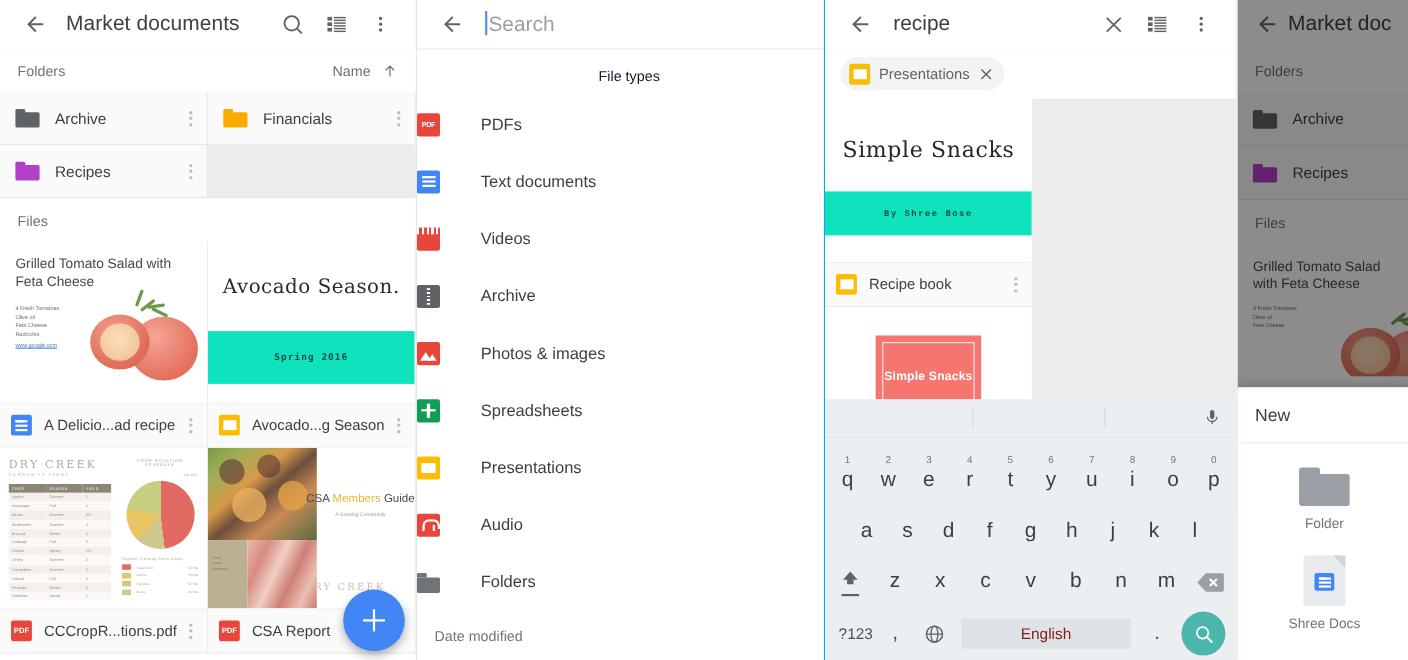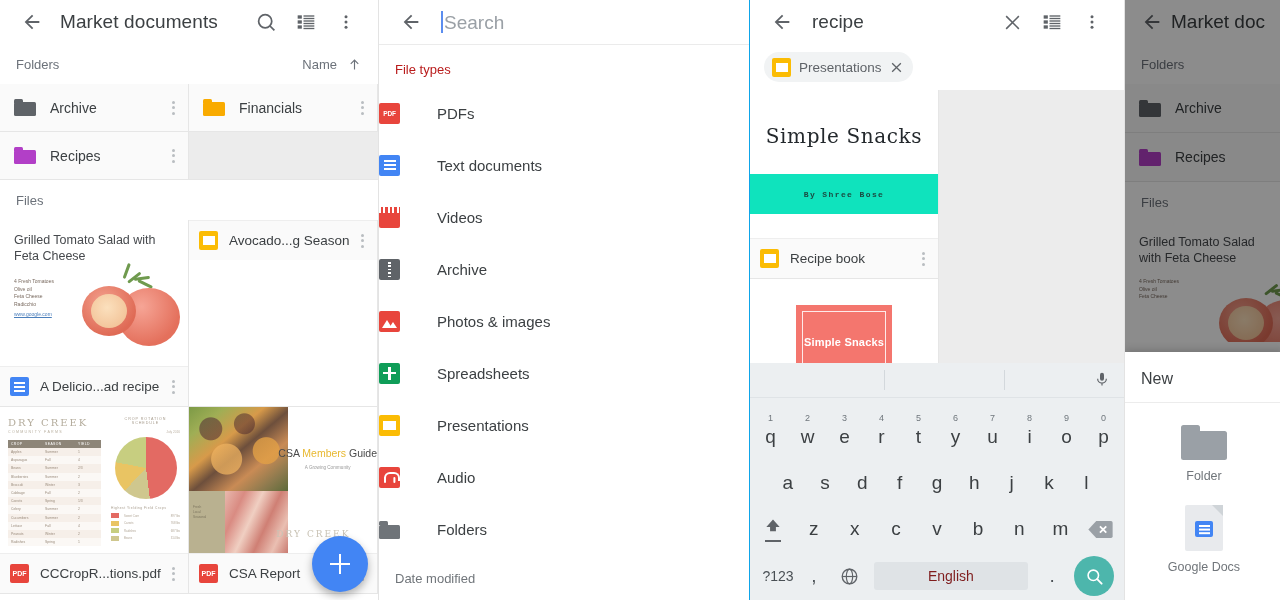--- a/index.html
+++ b/index.html
@@ -136,21 +136,21 @@
   .th-pie .in .a{font-size:11px;color:#fff;font-weight:600;letter-spacing:.2px;}
   .th-pie .in .b{font-size:5.6px;color:#fff;margin-top:17px;font-family:"DejaVu Serif",serif;}
 
   
   .fab{position:absolute;width:56px;height:56px;border-radius:50%;background:#4285f4;
      box-shadow:0 4px 9px rgba(0,0,0,.3);display:flex;align-items:center;justify-content:center;}
   .fab:before{content:"";position:absolute;width:20px;height:2.4px;background:#fff;}
   .fab:after{content:"";position:absolute;width:2.4px;height:20px;background:#fff;}
 
   
-  .ft-head{font-size:13px;color:#b91c1c;padding:18px 0 10px 16px;}
+  .ft-head{font-size:13px;color:#0f172a;padding:18px 0 10px 16px;text-align:center;}
   .ft-row{height:52px;display:flex;align-items:center;box-sizing:border-box;}
   .ft-row .lbl{font-size:15px;color:#3c4043;margin-left:37px;}
   .ft-foot{font-size:13px;color:#70757a;padding:16px 0 0 16px;}
 
   .ico24{width:21px;height:21px;flex:none;border-radius:2px;position:relative;display:flex;align-items:center;justify-content:center;}
   .ico-pdf{background:#e8453c;color:#fff;font-size:6.5px;font-weight:bold;letter-spacing:-.2px;}
   .ico-doc{background:#4285f4;}
   .ico-doc:before{content:"";position:absolute;left:4.5px;top:5.5px;width:12px;height:2px;background:#fff;box-shadow:0 4px 0 #fff,0 8px 0 #fff;}
   .ico-doc:after{content:"";position:absolute;left:4.5px;top:5.5px;width:7.5px;height:2px;background:#fff;}
   .ico-vid{background:#e8453c;}
@@ -363,20 +363,28 @@
           <span class="nm">A Delicio...ad recipe</span>
           <span class="kebab">
               <s></s>
               <s></s>
               <s></s>
             </span>
         </div>
       </div>
 
       <div class="card">
+        <div class="thumb">
+          <div class="th-avo">
+            <div class="ti1">Avocado Season.</div>
+            <div class="band">
+              <span>Spring 2016</span>
+            </div>
+          </div>
+        </div>
         <div class="bar">
           <span class="ti ti-slide"></span>
           <span class="nm">Avocado...g Season</span>
           <span class="kebab">
               <s></s>
               <s></s>
               <s></s>
             </span>
         </div>
       </div>
@@ -817,18 +825,18 @@
             <i></i>
             <b></b>
           </span>
         <span class="lab">Folder</span>
       </div>
       <div class="newitem">
         <span class="bigdoc">
             <span class="fold"></span>
             <span class="inner"></span>
           </span>
-        <span class="lab">Google Docs</span>
+        <span class="lab">Shree Docs</span>
       </div>
     </div>
   </div>
 
 </div>
 
 </body></html>

